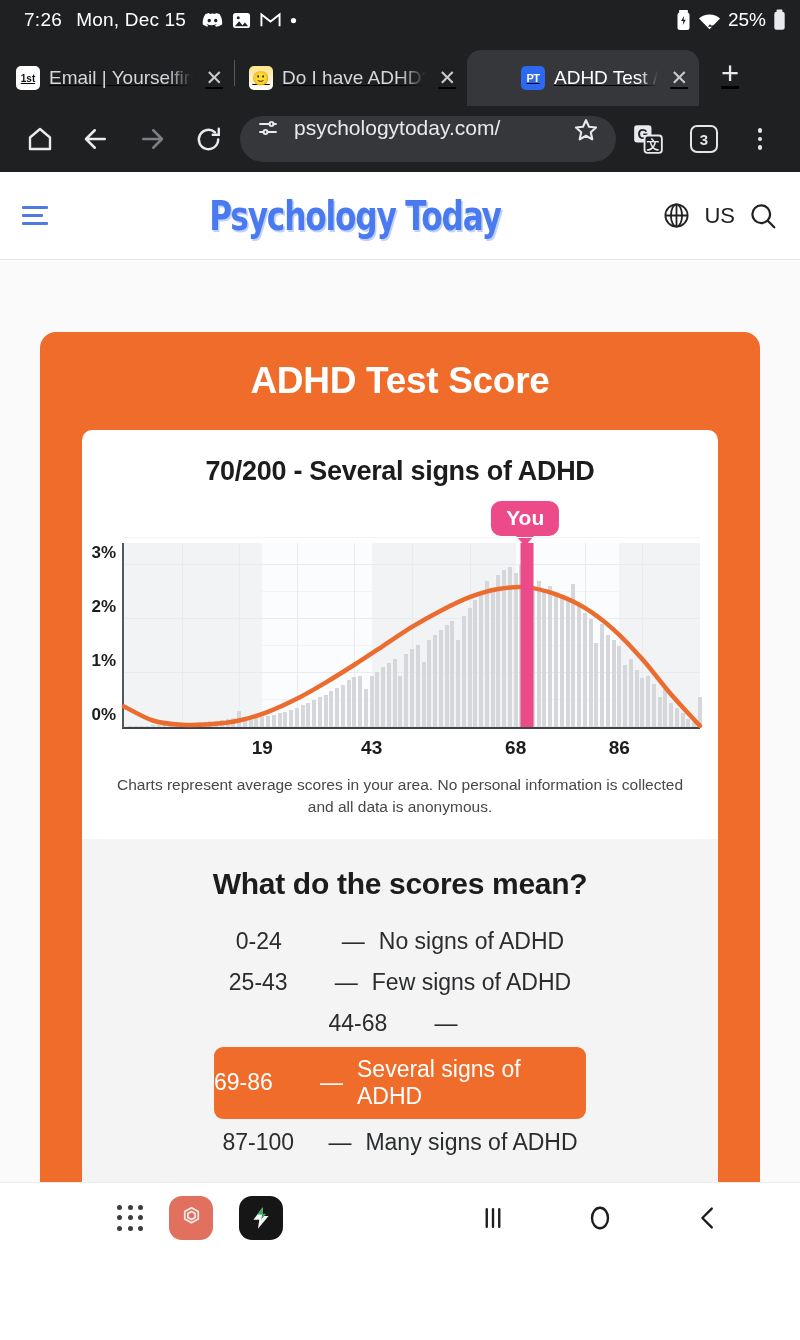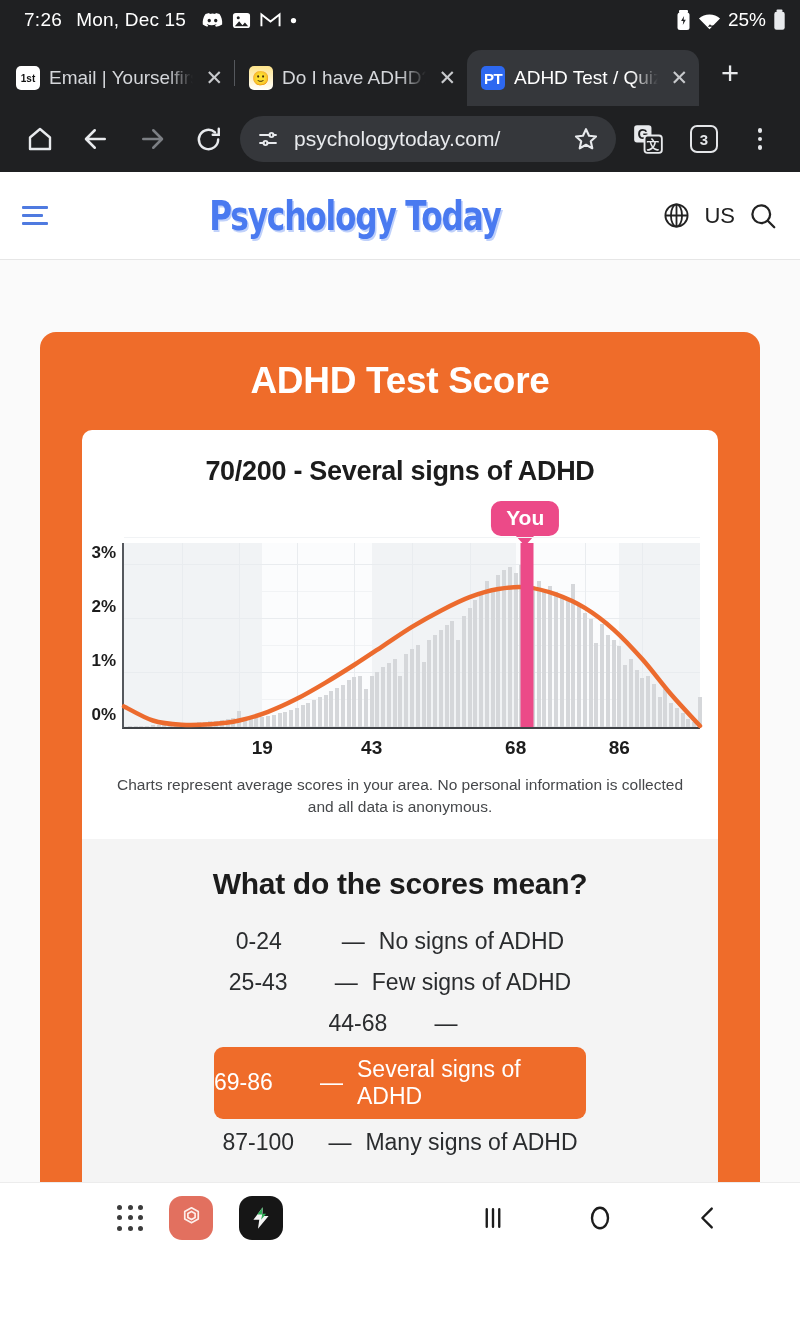--- a/index.html
+++ b/index.html
@@ -19,57 +19,57 @@
   .sb-date { margin-left: 14px; letter-spacing: .2px; }
   .sb-notif { display: flex; align-items: center; gap: 9px; margin-left: 16px; }
   .sb-spacer { flex: 1; }
   .sb-right { display: flex; align-items: center; gap: 7px; }
   .sb-pct { font-size: 19px; font-weight: 500; }
   .ico { display: inline-flex; align-items: center; justify-content: center; }
 
   
   .tabstrip {
     height: 66px; background: #1f2022;
-    display: flex; align-items: flex-end; padding: 0 2px;
+    display: flex; align-items: flex-end; padding: 0 2px; text-decoration: underline;
   }
   .tab {
     height: 56px; display: flex; align-items: center;
     padding: 0 8px 0 14px; gap: 9px;
     color: #d5d7db; font-size: 19px; white-space: nowrap;
     position: relative; max-width: 232px;
   }
   .tab.active {
     background: #35373b; border-radius: 14px 14px 0 0; color: #ffffff;
   }
   .tab-div { width: 1px; height: 26px; background: #55585d; align-self: center; }
   .favicon {
     width: 24px; height: 24px; border-radius: 5px; flex: none;
     display: flex; align-items: center; justify-content: center;
     font-size: 11px; font-weight: 700;
   }
   .fav-1st { background: #ffffff; color: #111; font-size: 10px; }
   .fav-emoji { background: linear-gradient(#fde38a,#ffffff); font-size: 14px; }
-  .fav-pt { background: #2d68f0; color: #ffffff; font-size: 15px; letter-spacing: -.5px; }
+  .fav-pt { background: #2d68f0; color: #ffffff; font-size: 11px; letter-spacing: -.5px; margin-left: 40px; }
   .tab-title {
     overflow: hidden; text-overflow: clip; max-width: 148px;
     -webkit-mask-image: linear-gradient(to right,#000 82%,transparent 100%);
             mask-image: linear-gradient(to right,#000 82%,transparent 100%);
   }
   .tab-close { font-size: 21px; color: #c8cacd; padding: 0 3px; flex: none; }
   .newtab { color: #e7e9ec; font-size: 31px; font-weight: 300; padding: 0 20px 14px 22px; }
 
   
   .omnibar {
     height: 66px; background: #1f2022;
     display: flex; align-items: center; gap: 0; padding: 0 12px;
   }
   .nav-btn { width: 56px; height: 56px; display: flex; align-items: center; justify-content: center; }
   .urlbox {
     flex: 1; height: 46px; background: #35373b; border-radius: 23px;
-    display: flex; align-items: center; gap: 14px; padding: 0 16px;
+    display: flex; align-items: flex-start; gap: 14px; padding: 0 16px;
     margin: 0 4px; overflow: hidden;
   }
   .url-text {
     flex: 1; color: #e8eaed; font-size: 21px; white-space: nowrap; overflow: hidden;
     -webkit-mask-image: linear-gradient(to right,#000 93%,transparent 100%);
             mask-image: linear-gradient(to right,#000 93%,transparent 100%);
   }
   .tabcount {
     width: 28px; height: 28px; border: 2.3px solid #e4e6e9; border-radius: 7px;
     display: flex; align-items: center; justify-content: center;

